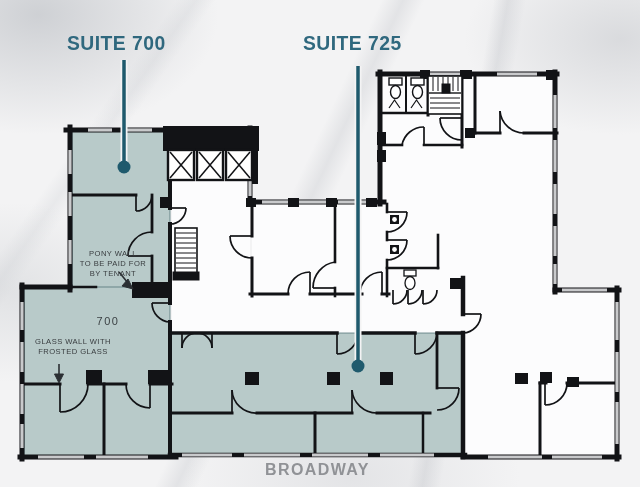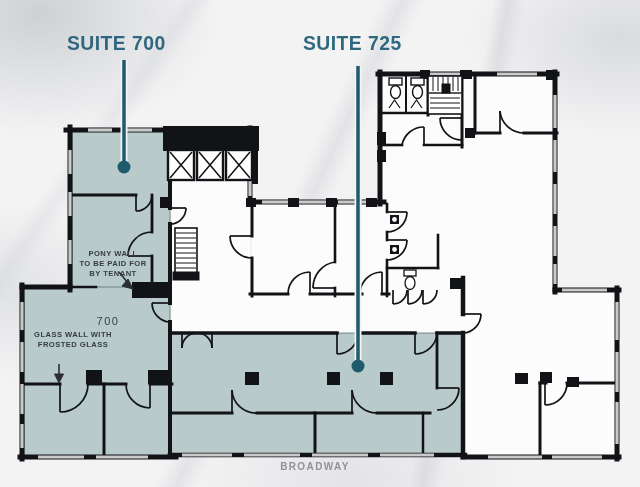--- a/index.html
+++ b/index.html
@@ -20,30 +20,30 @@
   .suitefill{fill:var(--suite-fill,#b8cac9);stroke:rgba(70,105,110,.5);stroke-width:1.4;}
   .leader{stroke:var(--leader-teal,#1f5a6d);}
   .leader-dot{fill:var(--leader-teal,#1f5a6d);}
   .leader-casing{stroke:#f3f3f4;}
   .suite-label{
     position:absolute;color:var(--label-teal,#2f687e);
     font-size:21px;font-weight:800;letter-spacing:.5px;white-space:nowrap;
     transform:scaleX(.92);transform-origin:left top;
   }
   .note{
-    position:absolute;color:#383c3f;font-size:7.6px;font-weight:bold;
+    position:absolute;color:#383c3f;font-size:7.6px;font-weight:normal;
     letter-spacing:.45px;line-height:1.32;text-align:center;white-space:pre-line;
   }
   .room-num{
     position:absolute;color:#3c4245;font-size:11px;font-weight:normal;
     letter-spacing:1.6px;text-align:center;
   }
   .street{
-    position:absolute;color:var(--street-gray,#909296);font-size:10px;font-weight:bold;
-    letter-spacing:1.4px;text-align:center;
+    position:absolute;color:var(--street-gray,#909296);font-size:16px;font-weight:bold;
+    letter-spacing:1.4px;text-align:right;
   }
 </style>
 </head>
 <body>
 
 <svg width="640" height="487" viewBox="0 0 640 487">
 
   <g fill="#fcfcfd">
     <rect x="172" y="150" width="78" height="183"></rect>
     <rect x="252" y="204" width="135" height="92"></rect>
@@ -335,16 +335,16 @@
 
 <div class="suite-label" style="left:67px;top:31px;">SUITE 700</div>
 <div class="suite-label" style="left:303px;top:31px;">SUITE 725</div>
 
 <div class="note" style="left:67px;top:249px;width:92px;">PONY WALL
 TO BE PAID FOR
 BY TENANT</div>
 
 <div class="room-num" style="left:88px;top:315px;width:40px;">700</div>
 
-<div class="note" style="left:27px;top:330px;width:92px;">GLASS WALL WITH
+<div class="note" style="left:27px;top:337px;width:92px;">GLASS WALL WITH
 FROSTED GLASS</div>
 
 <div class="street" style="left:265px;top:461px;width:100px;">BROADWAY</div>
 
 </body></html>

